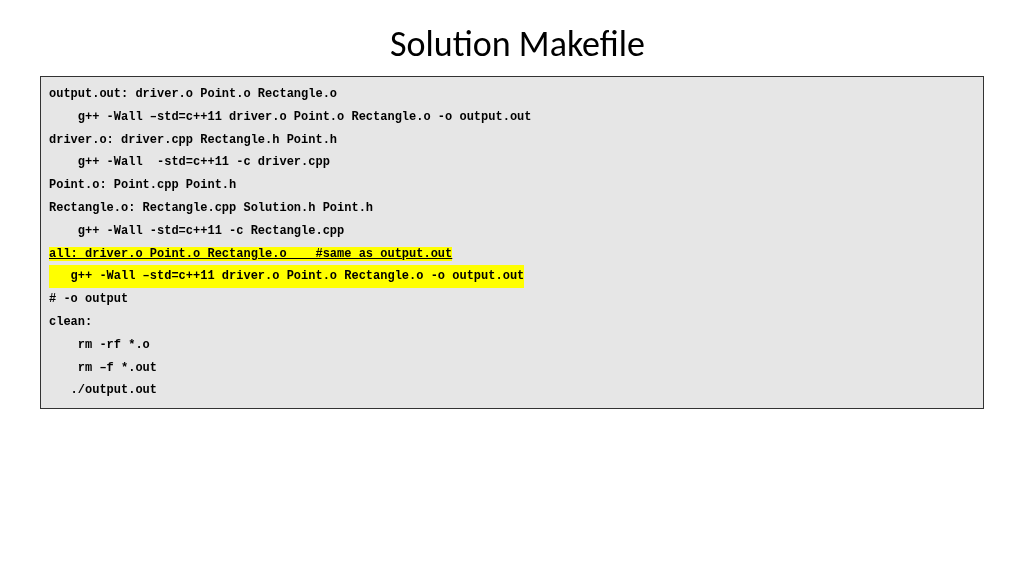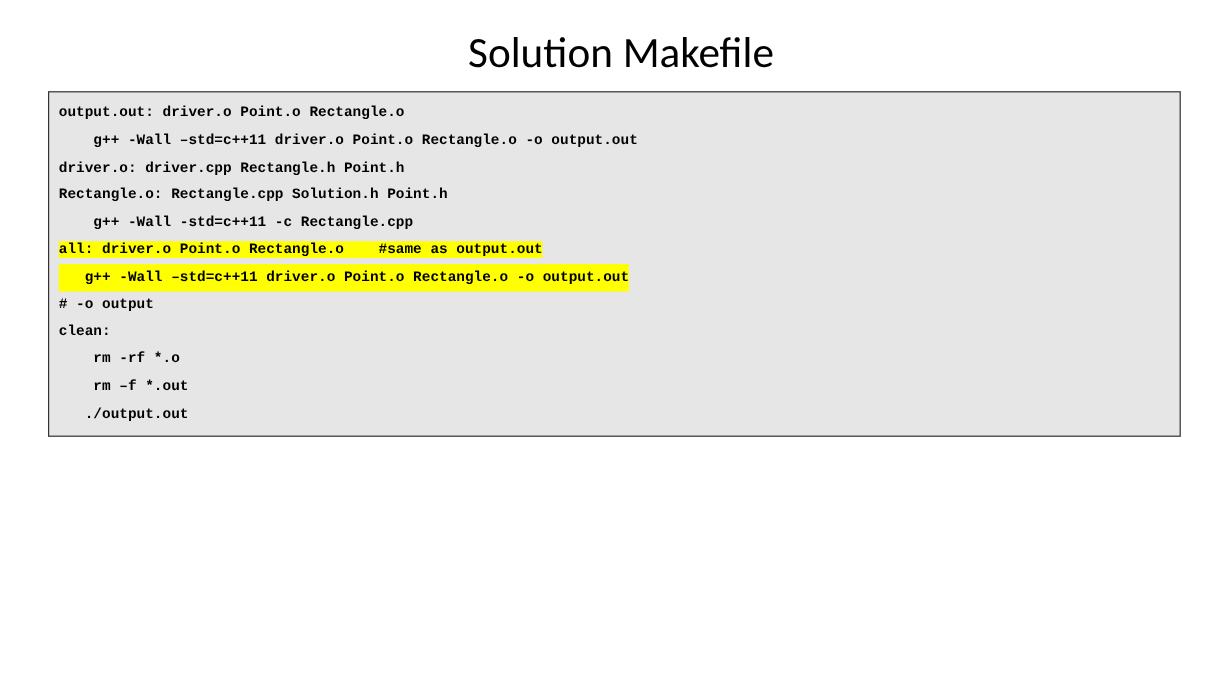--- a/index.html
+++ b/index.html
@@ -22,34 +22,36 @@
     border: 1px solid #333;
     background: #e6e6e6;
     padding: 6px 20px 6px 8px;
     font-family: "Courier New", Courier, monospace;
     font-size: 12px;
     font-weight: bold;
     color: #000;
     line-height: 1.9;
   }
   .codebox div { white-space: pre; }
-  .hl { background: #ffff00; display: inline; }
+  .hl { background: #ffff00; display: inline; text-decoration: underline; }
   .hlblock { background: #ffff00; display: inline-block; }
 </style>
 </head>
 <body>
 
 <div class="title">Solution Makefile</div>
 
 <div class="codebox">
   <div>output.out: driver.o Point.o Rectangle.o</div>
   <div>    g++ -Wall –std=c++11 driver.o Point.o Rectangle.o -o output.out</div>
   <div></div>
   <div>driver.o: driver.cpp Rectangle.h Point.h</div>
+  <div>    g++ -Wall  -std=c++11 -c driver.cpp</div>
   <div></div>
+  <div>Point.o: Point.cpp Point.h</div>
   <div></div>
   <div>Rectangle.o: Rectangle.cpp Solution.h Point.h</div>
   <div>    g++ -Wall -std=c++11 -c Rectangle.cpp</div>
   <div></div>
   <div><span class="hl">all: driver.o Point.o Rectangle.o    #same as output.out</span></div>
   <div><span class="hlblock">   g++ -Wall –std=c++11 driver.o Point.o Rectangle.o -o output.out</span></div>
   <div></div>
   <div># -o output</div>
   <div>clean:</div>
   <div>    rm -rf *.o</div>

